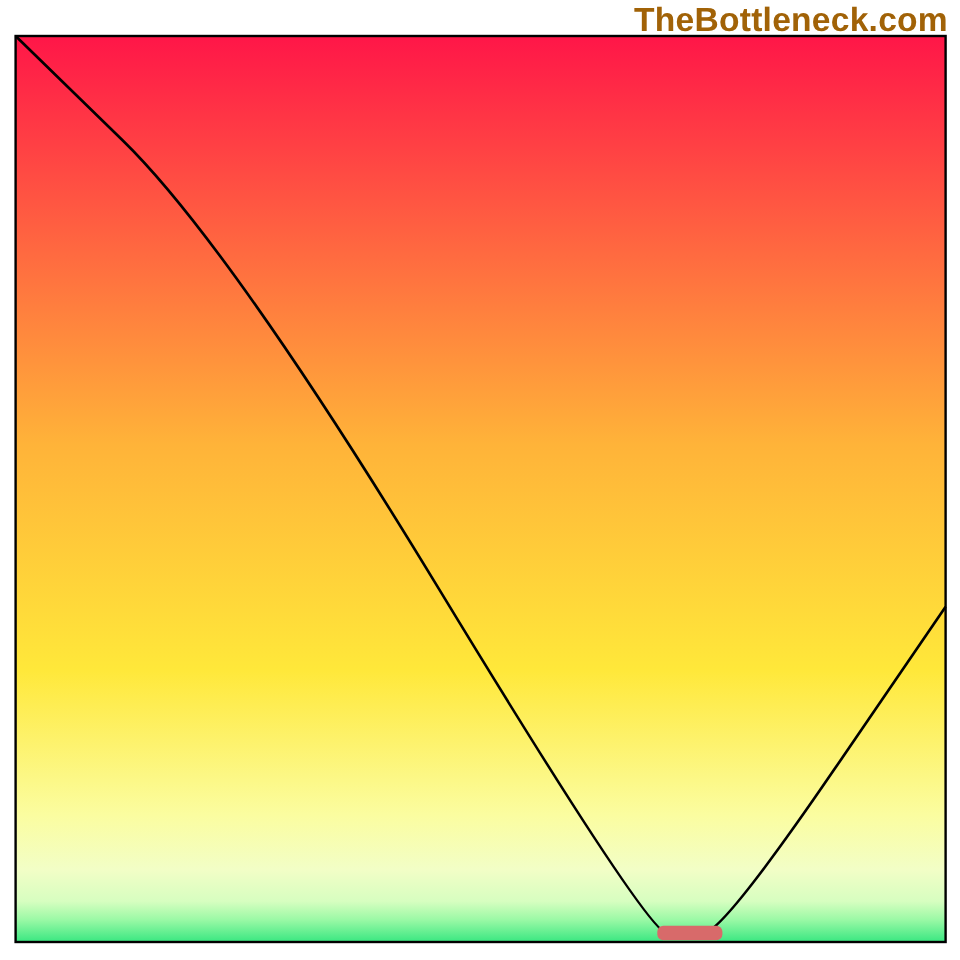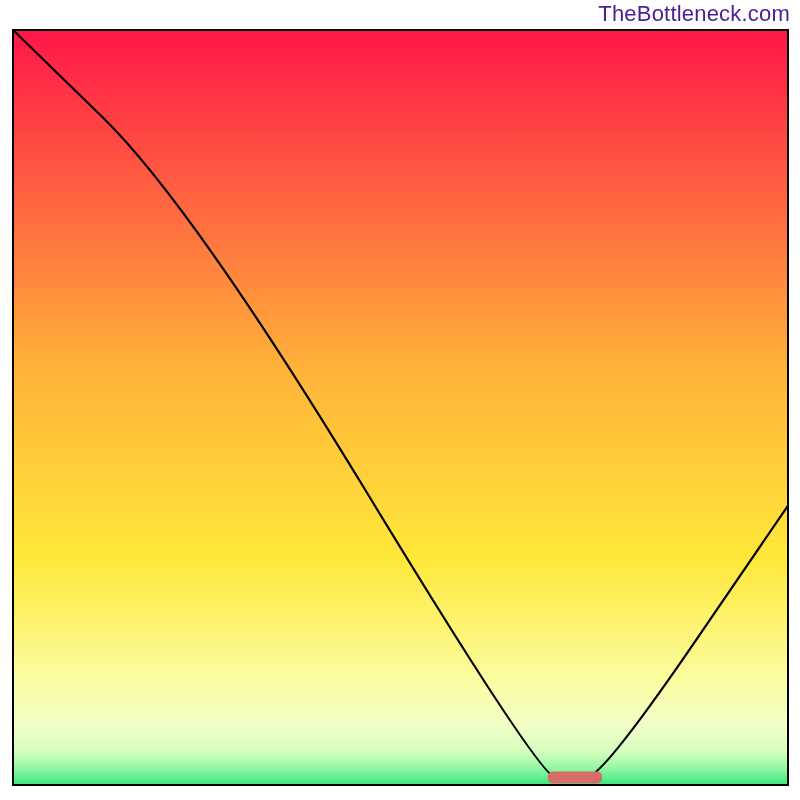--- a/index.html
+++ b/index.html
@@ -12,23 +12,23 @@
   }
   .container {
     position: relative;
     width: 800px;
     height: 800px;
   }
   .watermark {
     position: absolute;
     top: 1px;
     right: 10px;
-    font-size: 22px;
-    font-weight: 400;
-    color: #4c1d95;
+    font-size: 28px;
+    font-weight: 700;
+    color: #a16207;
     letter-spacing: 0.2px;
   }
   svg.chart {
     position: absolute;
     left: 0;
     top: 0;
   }
 </style>
 </head>
 <body>

